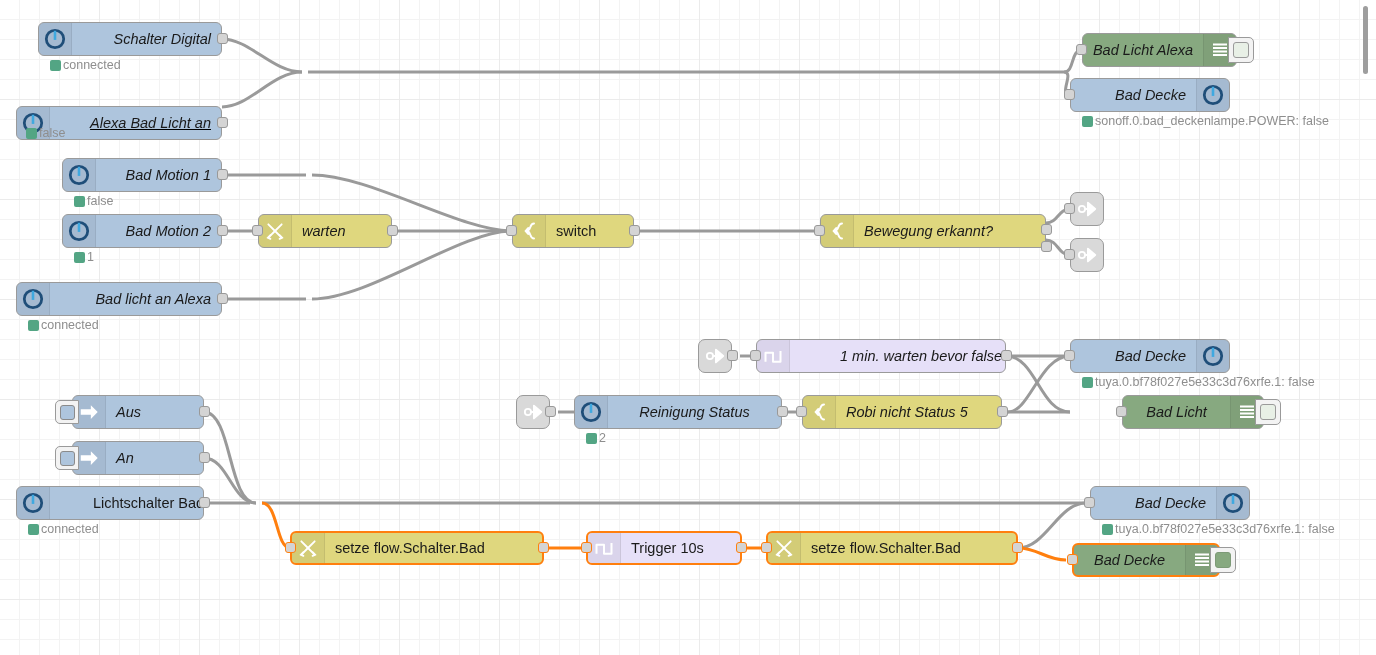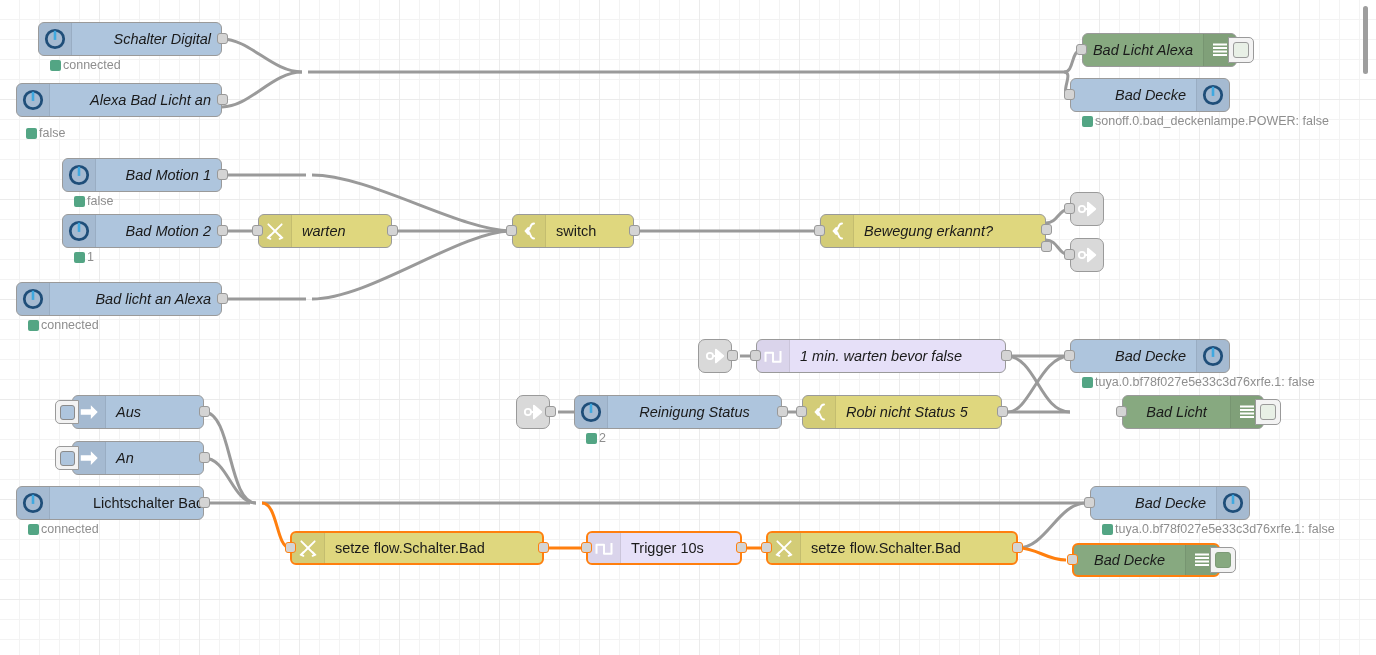--- a/index.html
+++ b/index.html
@@ -170,21 +170,21 @@
         </svg>
     </div>
     <div class="lbl right">Schalter Digital</div>
     <div class="port out"></div>
   </div>
   <div class="status" style="left:50px;top:58px;">
     <span class="dot"></span>
     <span>connected</span>
   </div>
 
-  <div class="node c-blue" style="left:16px;top:83px;width:206px;">
+  <div class="node c-blue" style="left:16px;top:106px;width:206px;text-decoration:underline;">
     <div class="ibox l">
       <svg width="22" height="22" viewBox="0 0 24 24">
           <circle cx="12" cy="12" r="9.5" fill="none" stroke="#1f4e79" stroke-width="3"></circle>
           <rect x="10.6" y="3" width="2.8" height="10" fill="#3fa9e0"></rect>
         </svg>
     </div>
     <div class="lbl right">Alexa Bad Licht an</div>
     <div class="port out"></div>
   </div>
   <div class="status" style="left:26px;top:126px;">
@@ -323,21 +323,21 @@
   </div>
 
   <div class="linknode" style="left:698px;top:339px;">
     <svg width="22" height="22" viewBox="0 0 24 24">
       <circle cx="6.5" cy="12" r="3.4" fill="none" stroke="#fff" stroke-width="2"></circle>
       <path d="M10 12 L16 12 M13 5 L21 12 L13 19 Z" fill="#fff" stroke="#fff" stroke-width="2" stroke-linejoin="round"></path>
     </svg>
     <div class="port out"></div>
   </div>
 
-  <div class="node c-purple" style="left:756px;top:339px;width:250px;">
+  <div class="node c-purple" style="left:756px;top:339px;width:250px;gap:40px;">
     <div class="port in"></div>
     <div class="ibox l">
       <svg width="20" height="20" viewBox="0 0 24 24" fill="none" stroke="#fff" stroke-width="2.4" stroke-linejoin="round">
         <path d="M3 19 L3 8 L12 8 L12 19 L21 19 L21 6"></path>
       </svg>
     </div>
     <div class="lbl">1 min. warten bevor false</div>
     <div class="port out"></div>
   </div>
 

